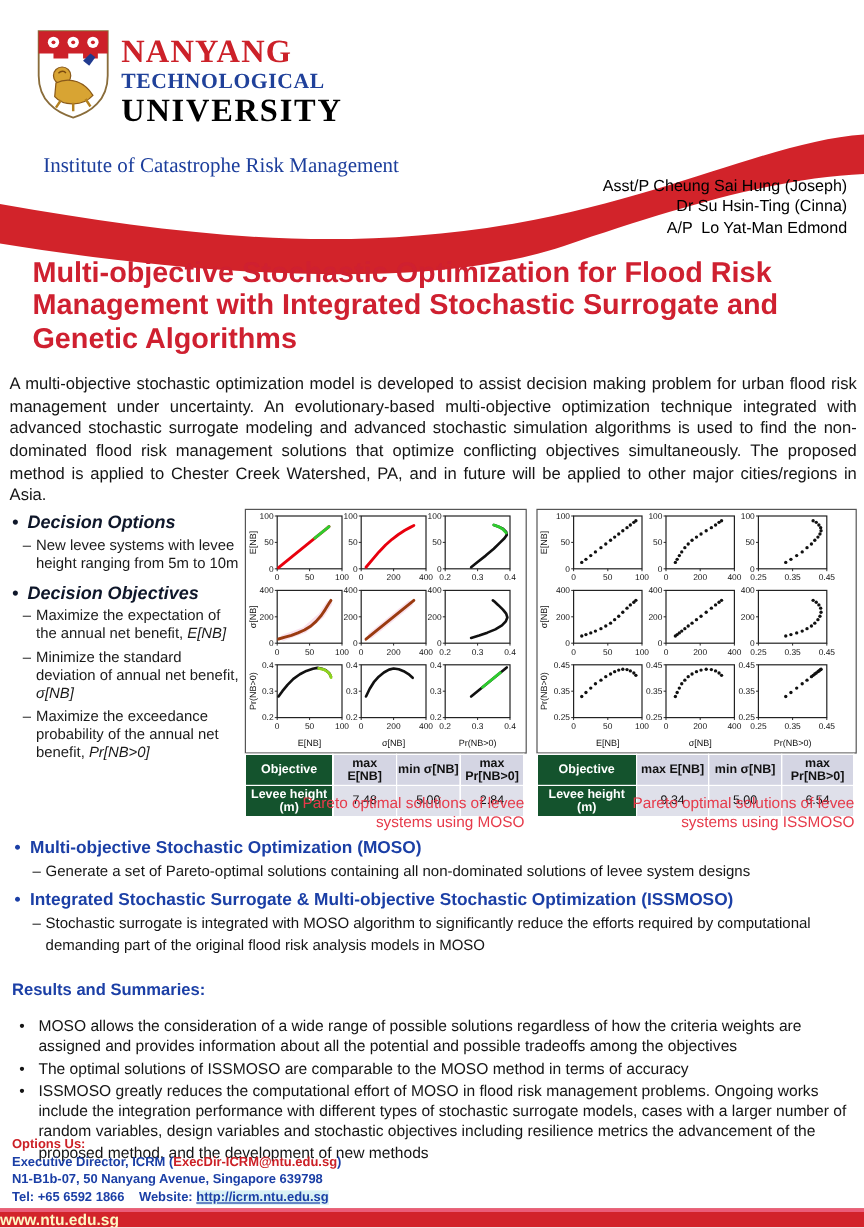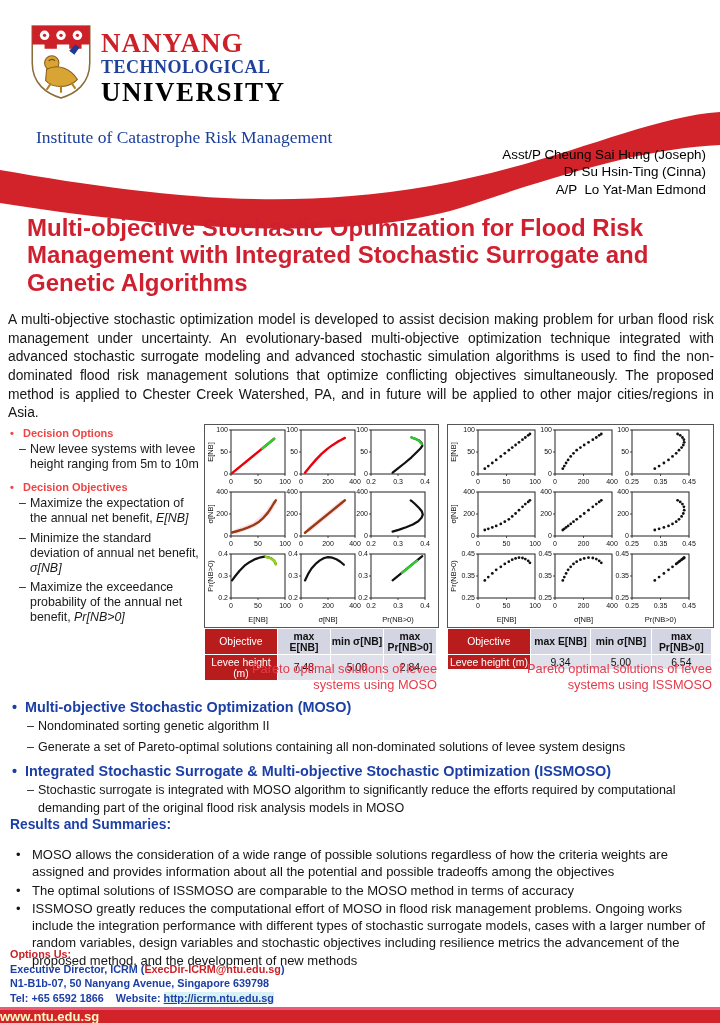--- a/index.html
+++ b/index.html
@@ -17,38 +17,38 @@
   .swoosh{left:0;top:0;}
   .authors{right:14px;top:146px;text-align:right;font-size:13.4px;line-height:1.3;color:#000;}
   .authors div{white-space:pre;}
 
   
   .title{left:27px;top:214px;width:678px;font-size:24px;font-weight:bold;color:#cf2030;line-height:1.14;}
   .intro{left:8px;top:311px;width:706px;font-size:13.8px;line-height:1.35;text-align:justify;color:#151515;}
 
   
   .leftcol{left:10px;top:427px;width:193px;}
-  .hitem{position:relative;padding-left:13px;font-weight:bold;color:#ef4444;font-size:11px;}
+  .hitem{position:relative;padding-left:13px;font-weight:bold;color:#0f172a;font-size:15px;font-style:italic;}
   .hitem::before{content:"\2022";position:absolute;left:0;}
   .sub{position:relative;font-size:12.4px;line-height:1.22;color:#1a1a1a;margin:3px 0 4px 9px;padding-left:11px;}
   .sub::before{content:"\2013";position:absolute;left:0;}
   .mt8{margin-top:9px;}
 
   
   .panel{top:424px;height:202px;border:1px solid #555;background:#fff;}
   #panel-box-0{left:204px;width:233px;}
   #panel-box-1{left:447px;width:265px;}
 
   
   .rtable{top:628px;border-collapse:collapse;font-size:10.4px;table-layout:fixed;}
   #table-0{left:204px;width:233px;}
   #table-1{left:447px;width:265px;}
   .rtable td{border:1px solid #fff;text-align:center;padding:1.5px 0;overflow:hidden;}
   .rtable .c0{width:31%;}
-  .navy{background:#b91c1c;color:#fff;font-weight:normal;}
+  .navy{background:#14532d;color:#fff;font-weight:bold;}
   .hdr{background:#d4d5e3;font-weight:bold;color:#111;}
   .val{background:#dfe0ea;color:#111;}
 
   
   .caption{top:661px;color:#e63a4a;font-size:12.8px;line-height:1.28;text-align:right;white-space:pre-line;}
   #caption-0{left:204px;width:233px;}
   #caption-1{left:447px;width:265px;}
 
   
   .methods{left:12px;top:699px;width:702px;}
@@ -592,21 +592,20 @@
   </tbody>
     </table>
 
   <div id="caption-0" class="abs caption">Pareto optimal solutions of levee
 systems using MOSO</div>
   <div id="caption-1" class="abs caption">Pareto optimal solutions of levee
 systems using ISSMOSO</div>
 
   <div class="abs methods">
     <div class="mh">Multi-objective Stochastic Optimization (MOSO)</div>
-    <div class="md">Nondominated sorting genetic algorithm II</div>
     <div class="md">Generate a set of Pareto-optimal solutions containing all non-dominated solutions of levee system designs</div>
     <div class="mh mt6">Integrated Stochastic Surrogate &amp; Multi-objective Stochastic Optimization (ISSMOSO)</div>
     <div class="md">Stochastic surrogate is integrated with MOSO algorithm to significantly reduce the efforts required by computational demanding part of the original flood risk analysis models in MOSO</div>
   </div>
 
   <div class="abs results">
     <div class="rh">Results and Summaries:</div>
     <div class="ritem">MOSO allows the consideration of a wide range of possible solutions regardless of how the criteria weights are assigned and provides information about all the potential and possible tradeoffs among the objectives</div>
     <div class="ritem">The optimal solutions of ISSMOSO are comparable to the MOSO method in terms of accuracy</div>
     <div class="ritem">ISSMOSO greatly reduces the computational effort of MOSO in flood risk management problems. Ongoing works include the integration performance with different types of stochastic surrogate models, cases with a larger number of random variables, design variables and stochastic objectives including resilience metrics the advancement of the proposed method, and the development of new methods</div>

